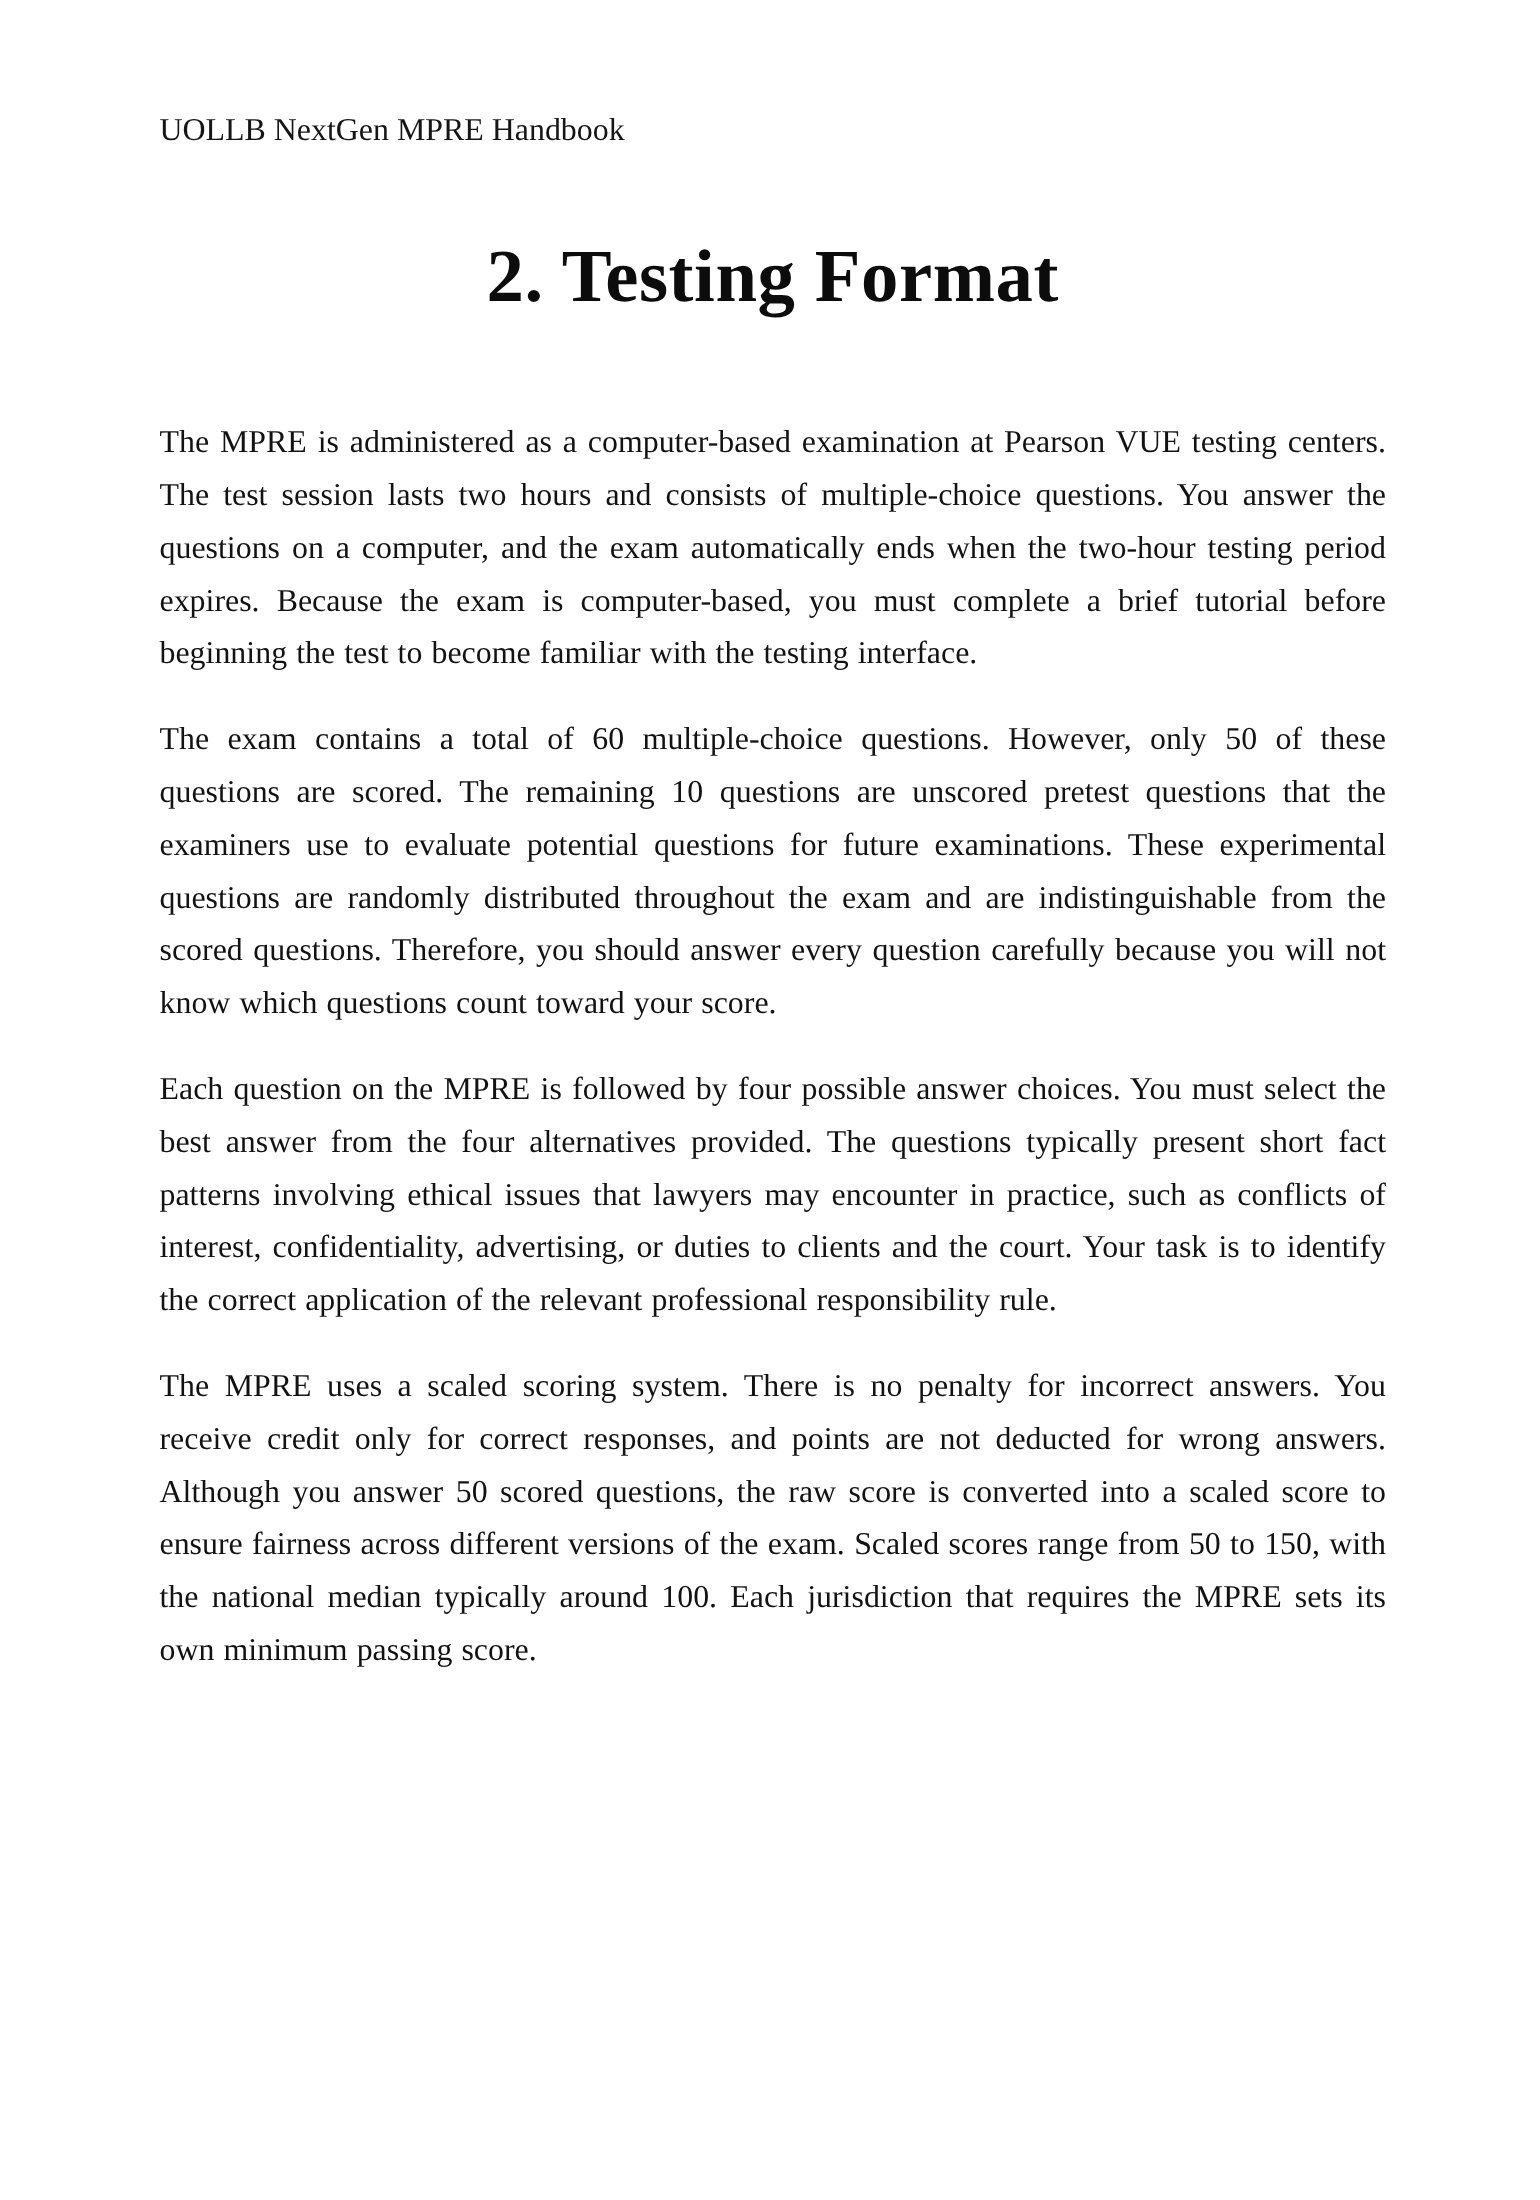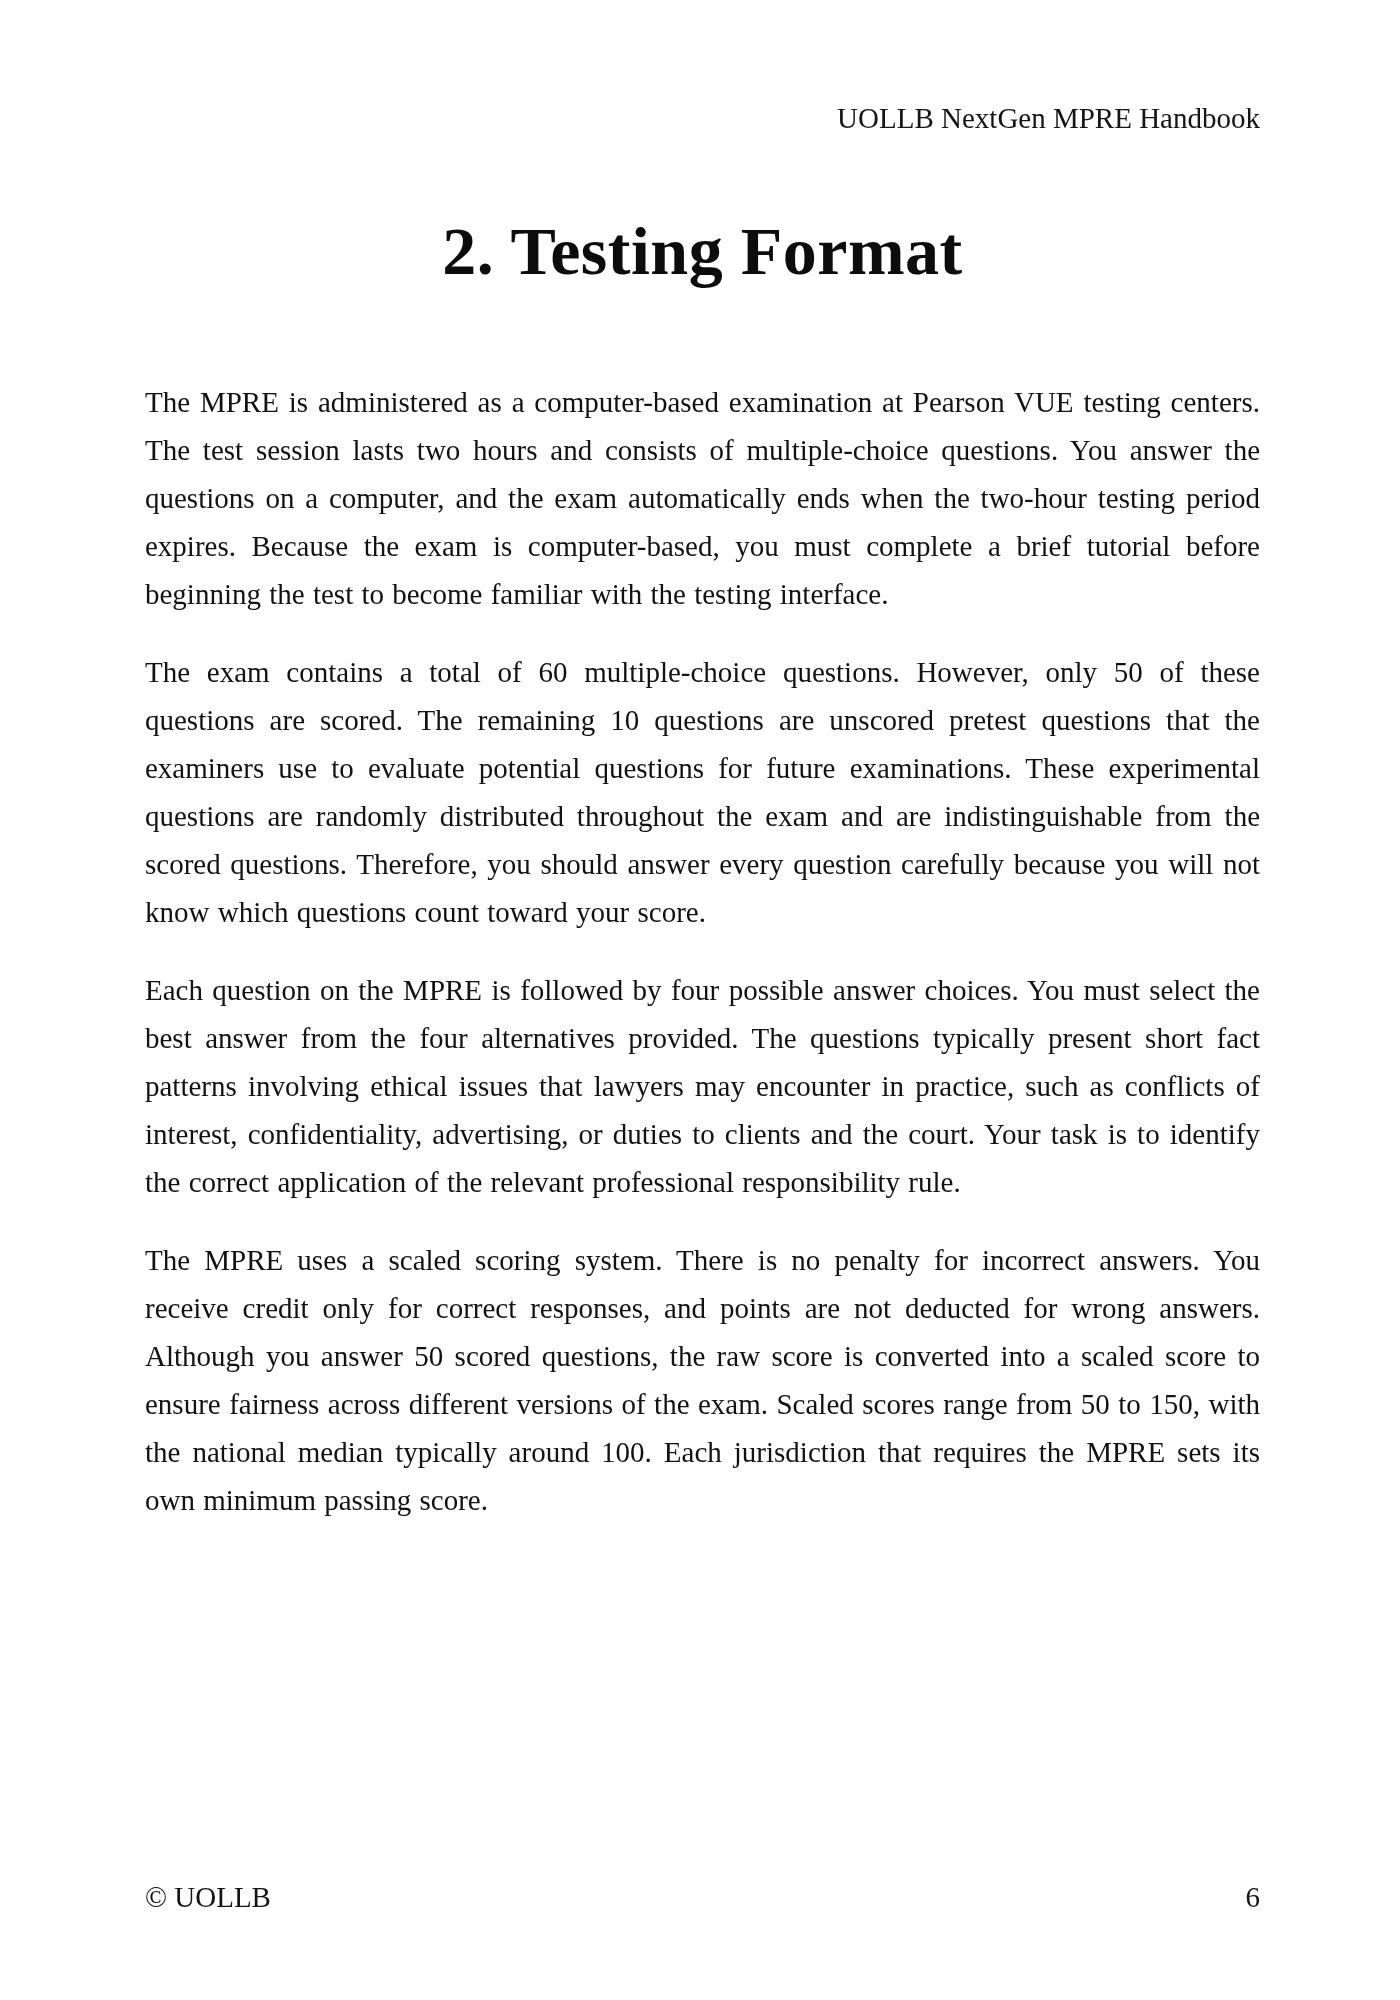--- a/index.html
+++ b/index.html
@@ -19,21 +19,21 @@
     box-sizing: border-box;
   }
   .content {
     position: absolute;
     left: 145px;
     right: 140px;
     top: 0;
   }
   .running-header {
     margin-top: 100px;
-    text-align: right;
+    text-align: left;
     font-size: 29px;
     line-height: 36px;
     color: #151515;
   }
   .chapter-title {
     margin-top: 84px;
     text-align: center;
     font-size: 68px;
     line-height: 62px;
     font-weight: bold;
@@ -76,17 +76,13 @@
     <div class="running-header">UOLLB NextGen MPRE Handbook</div>
     <h1 class="chapter-title">2. Testing Format</h1>
     <div class="body-text">
         <p class="para">The MPRE is administered as a computer-based examination at Pearson VUE testing centers. The test session lasts <strong>two hours</strong> and consists of multiple-choice questions. You answer the questions on a computer, and the exam automatically ends when the two-hour testing period expires. Because the exam is computer-based, you must complete a brief tutorial before beginning the test to become familiar with the testing interface.</p>
         <p class="para">The exam contains a total of <strong>60</strong> multiple-choice questions. However, only 50 of these questions are scored. The remaining 10 questions are unscored pretest questions that the examiners use to evaluate potential questions for future examinations. These experimental questions are randomly distributed throughout the exam and are indistinguishable from the scored questions. Therefore, you should answer every question carefully because you will not know which questions count toward your score.</p>
         <p class="para">Each question on the MPRE is followed by four possible answer choices. You must select the best answer from the four alternatives provided. The questions typically present short fact patterns involving ethical issues that lawyers may encounter in practice, such as conflicts of interest, confidentiality, advertising, or duties to clients and the court. Your task is to identify the correct application of the relevant professional responsibility rule.</p>
         <p class="para">The MPRE uses a scaled scoring system. There is no penalty for incorrect answers. You receive credit only for correct responses, and points are not deducted for wrong answers. Although you answer 50 scored questions, the raw score is converted into a scaled score to ensure fairness across different versions of the exam. Scaled scores range from 50 to 150, with the national median typically around 100. Each jurisdiction that requires the MPRE sets its own minimum passing score.</p>
       </div>
   </div>
 
-  <div class="page-footer">
-    <span>© UOLLB</span>
-    <span>6</span>
-  </div>
 </div>
 
 </body></html>

